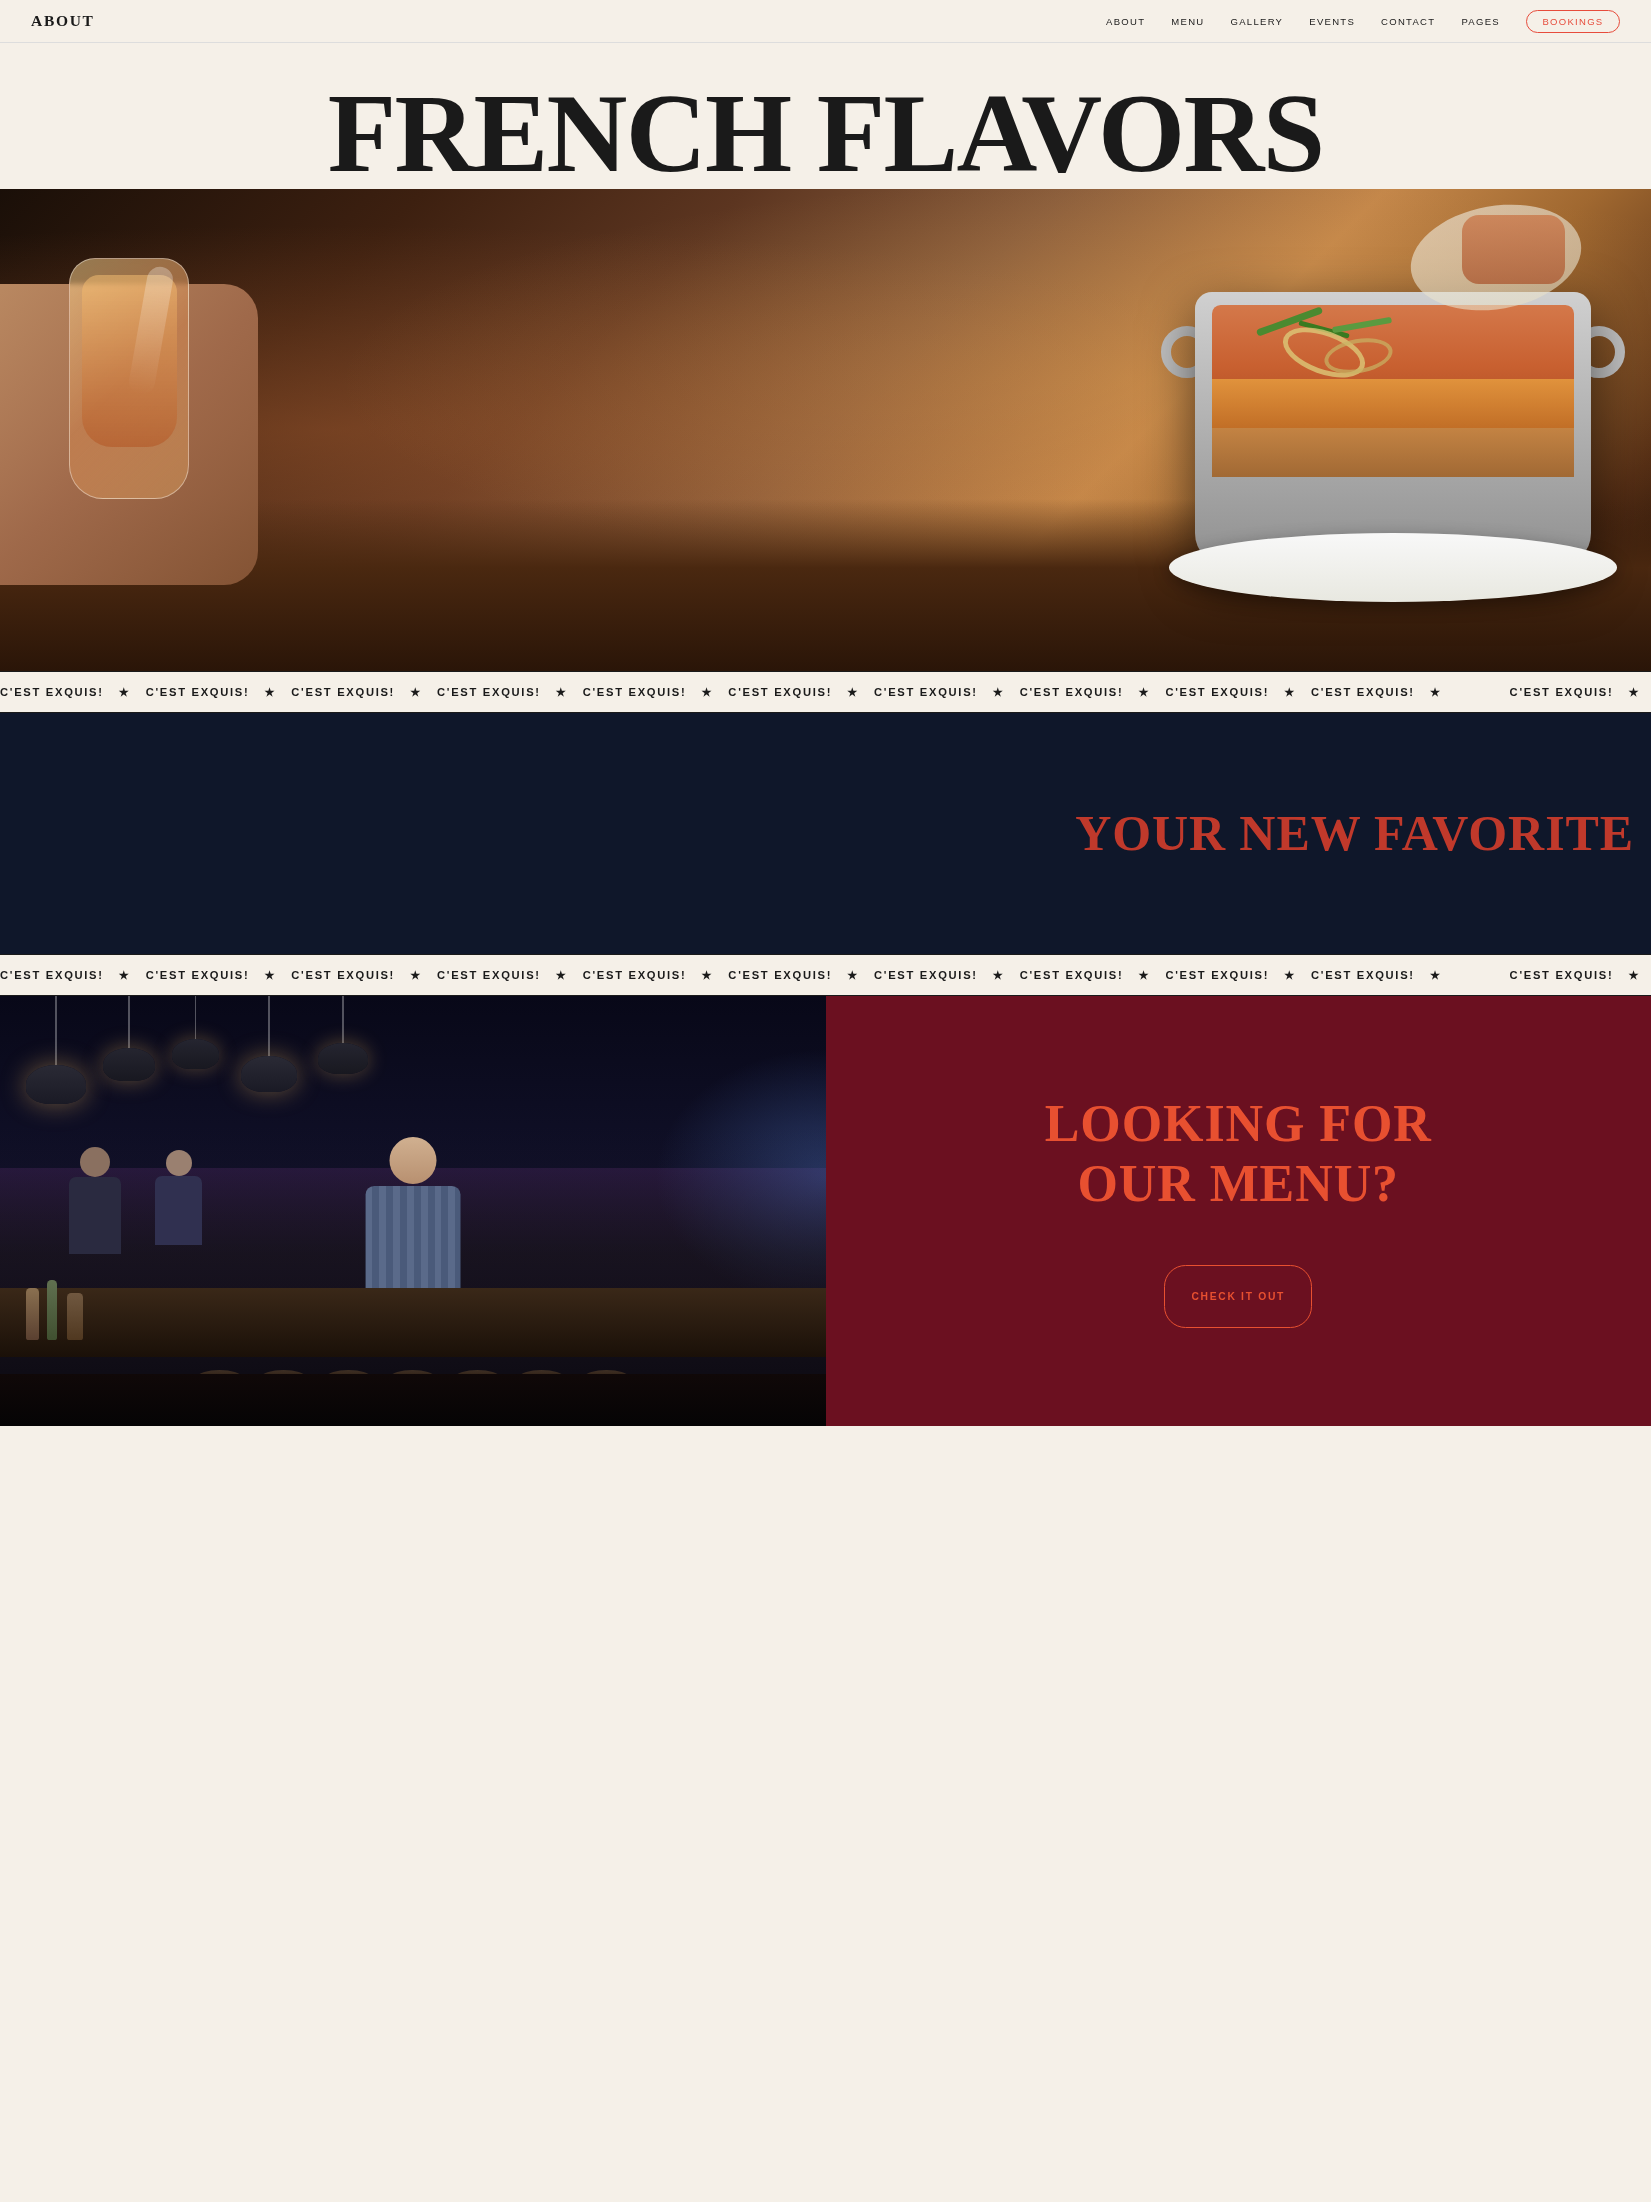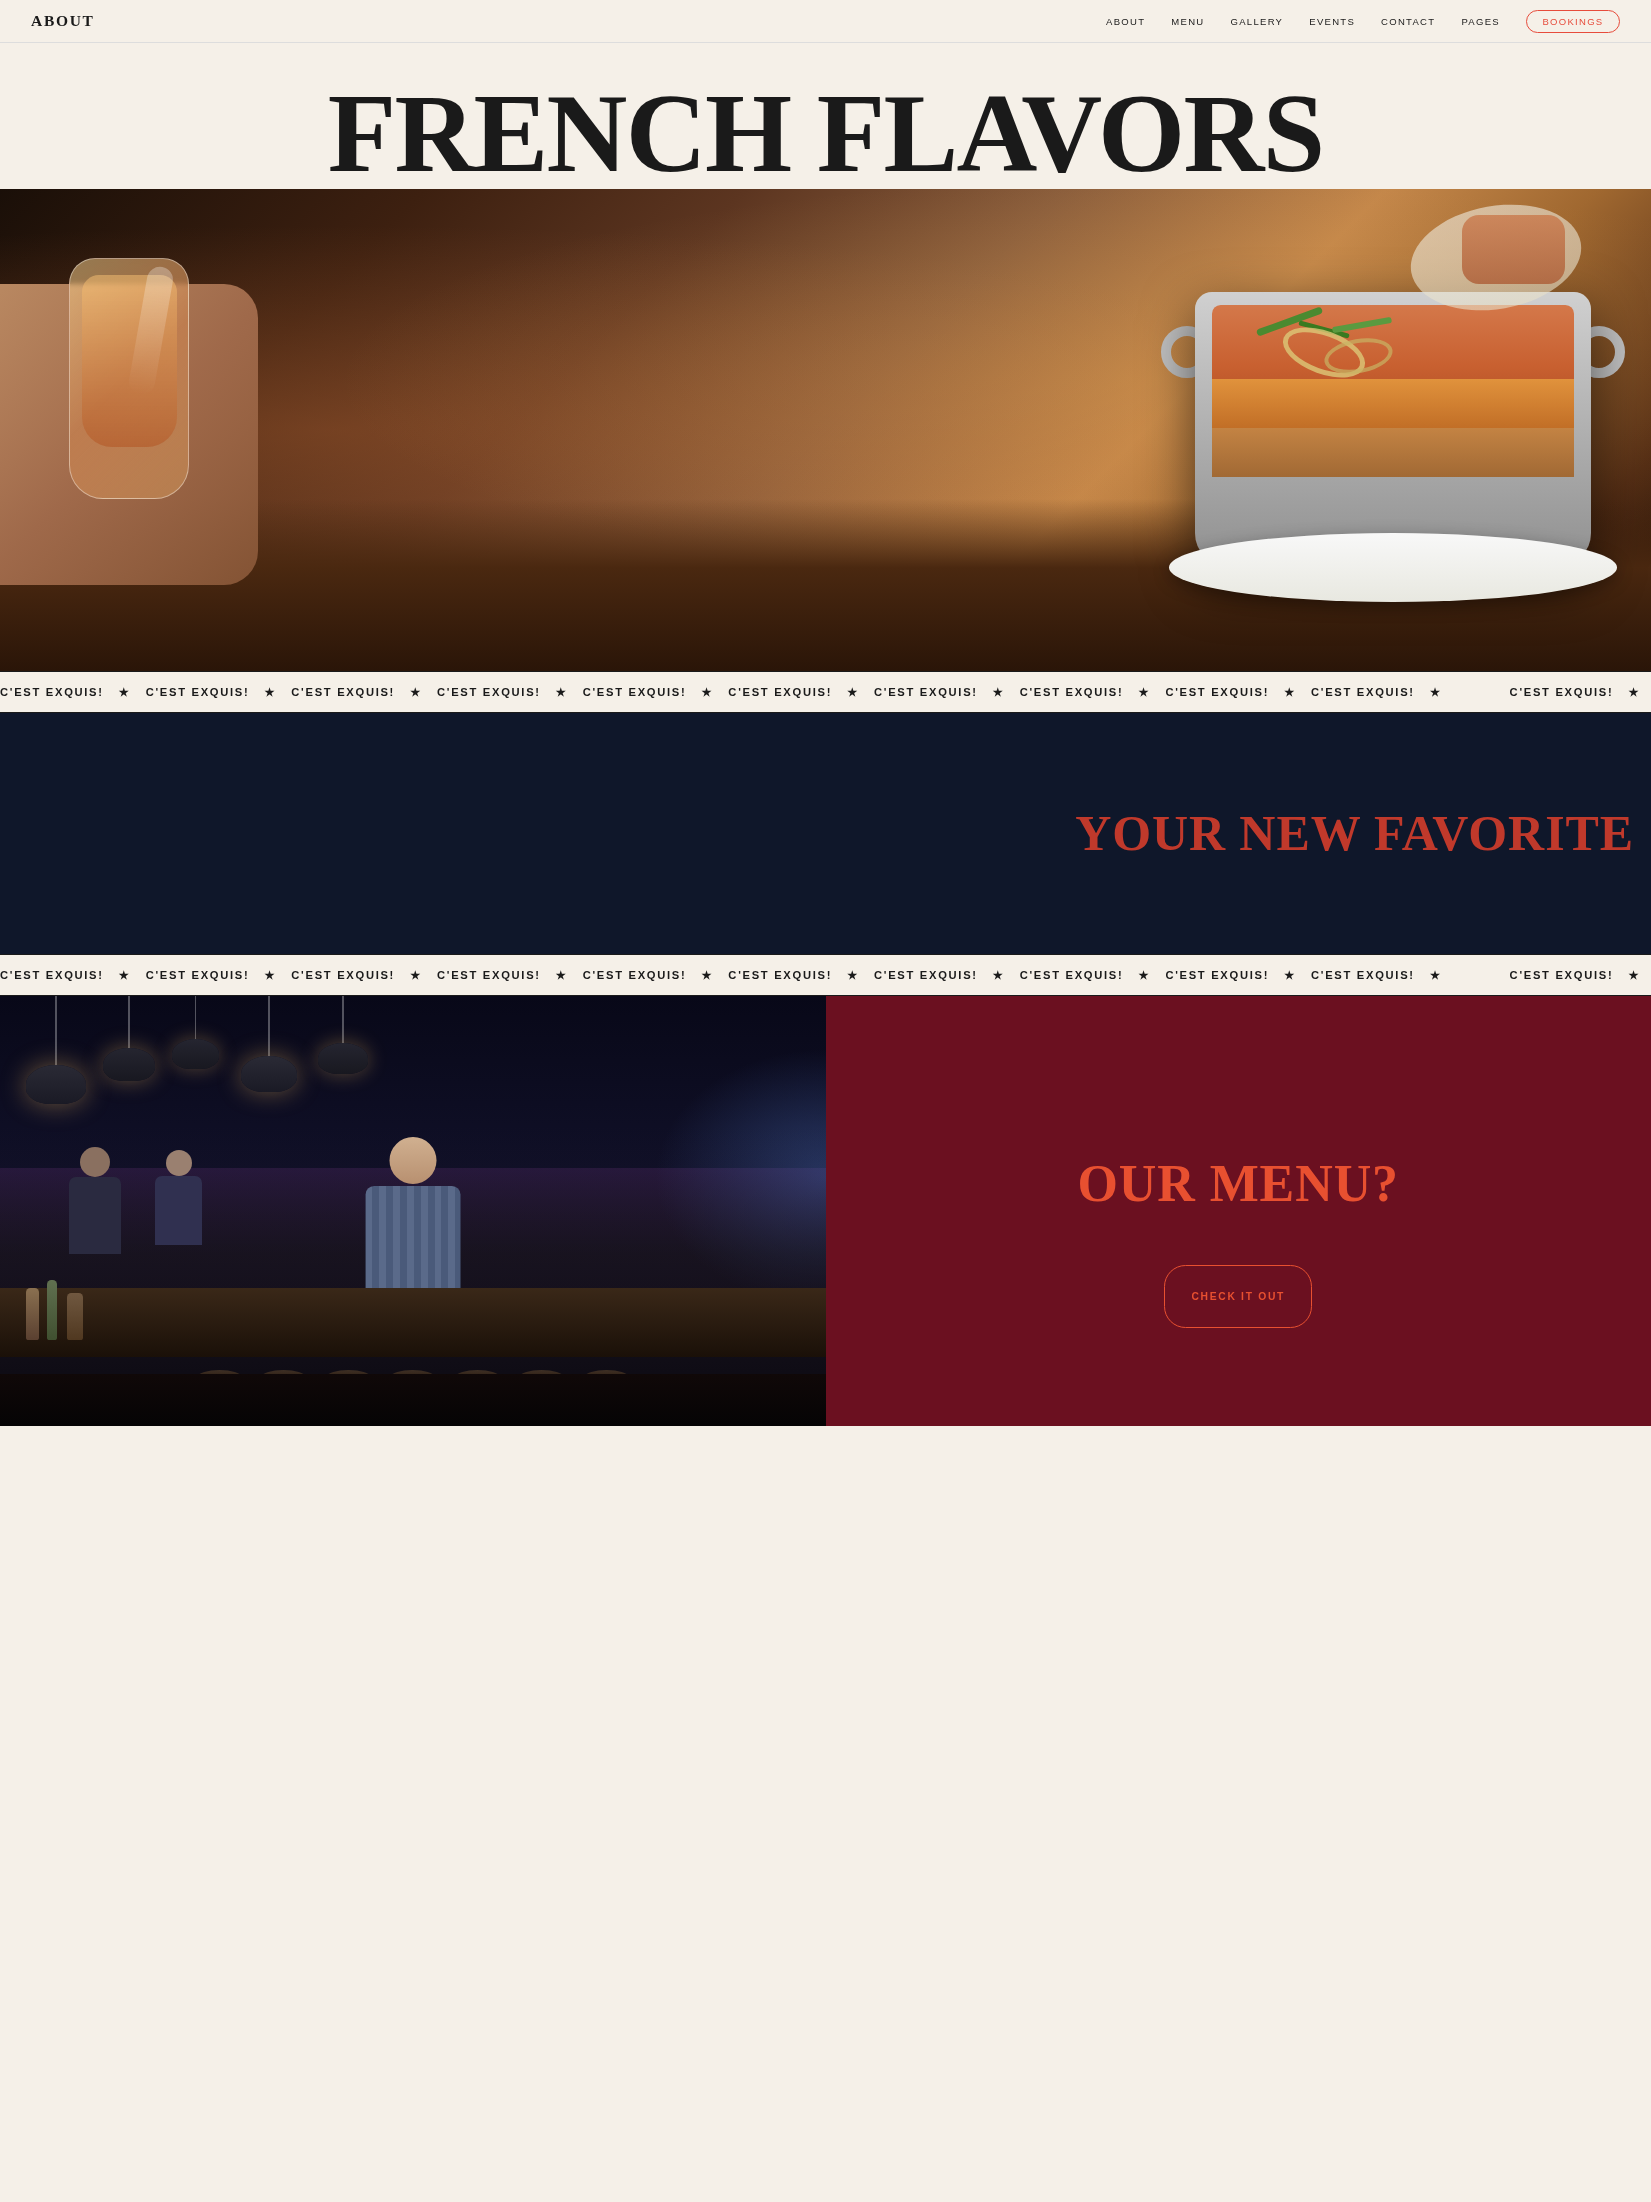--- a/index.html
+++ b/index.html
@@ -489,19 +489,19 @@
         <div style="width:43px;height:13px;background:linear-gradient(180deg,#4a3828,#2a1808);border-radius:50%;opacity:0.8;"></div>
         <div style="width:43px;height:13px;background:linear-gradient(180deg,#4a3828,#2a1808);border-radius:50%;opacity:0.8;"></div>
       </div>
 
       <div style="position:absolute;bottom:0;left:0;right:0;height:52px;background:linear-gradient(180deg,#100808,#050405);"></div>
     </div>
   </div>
 
   <div class="bottom-right">
     <h2 class="menu-headline">
-      <br>
+      <span>LOOKING FOR</span><br>
       <span>OUR MENU?</span>
     </h2>
     <button class="check-it-out-btn">CHECK IT OUT</button>
   </div>
 </div>
 
 
 </body></html>

